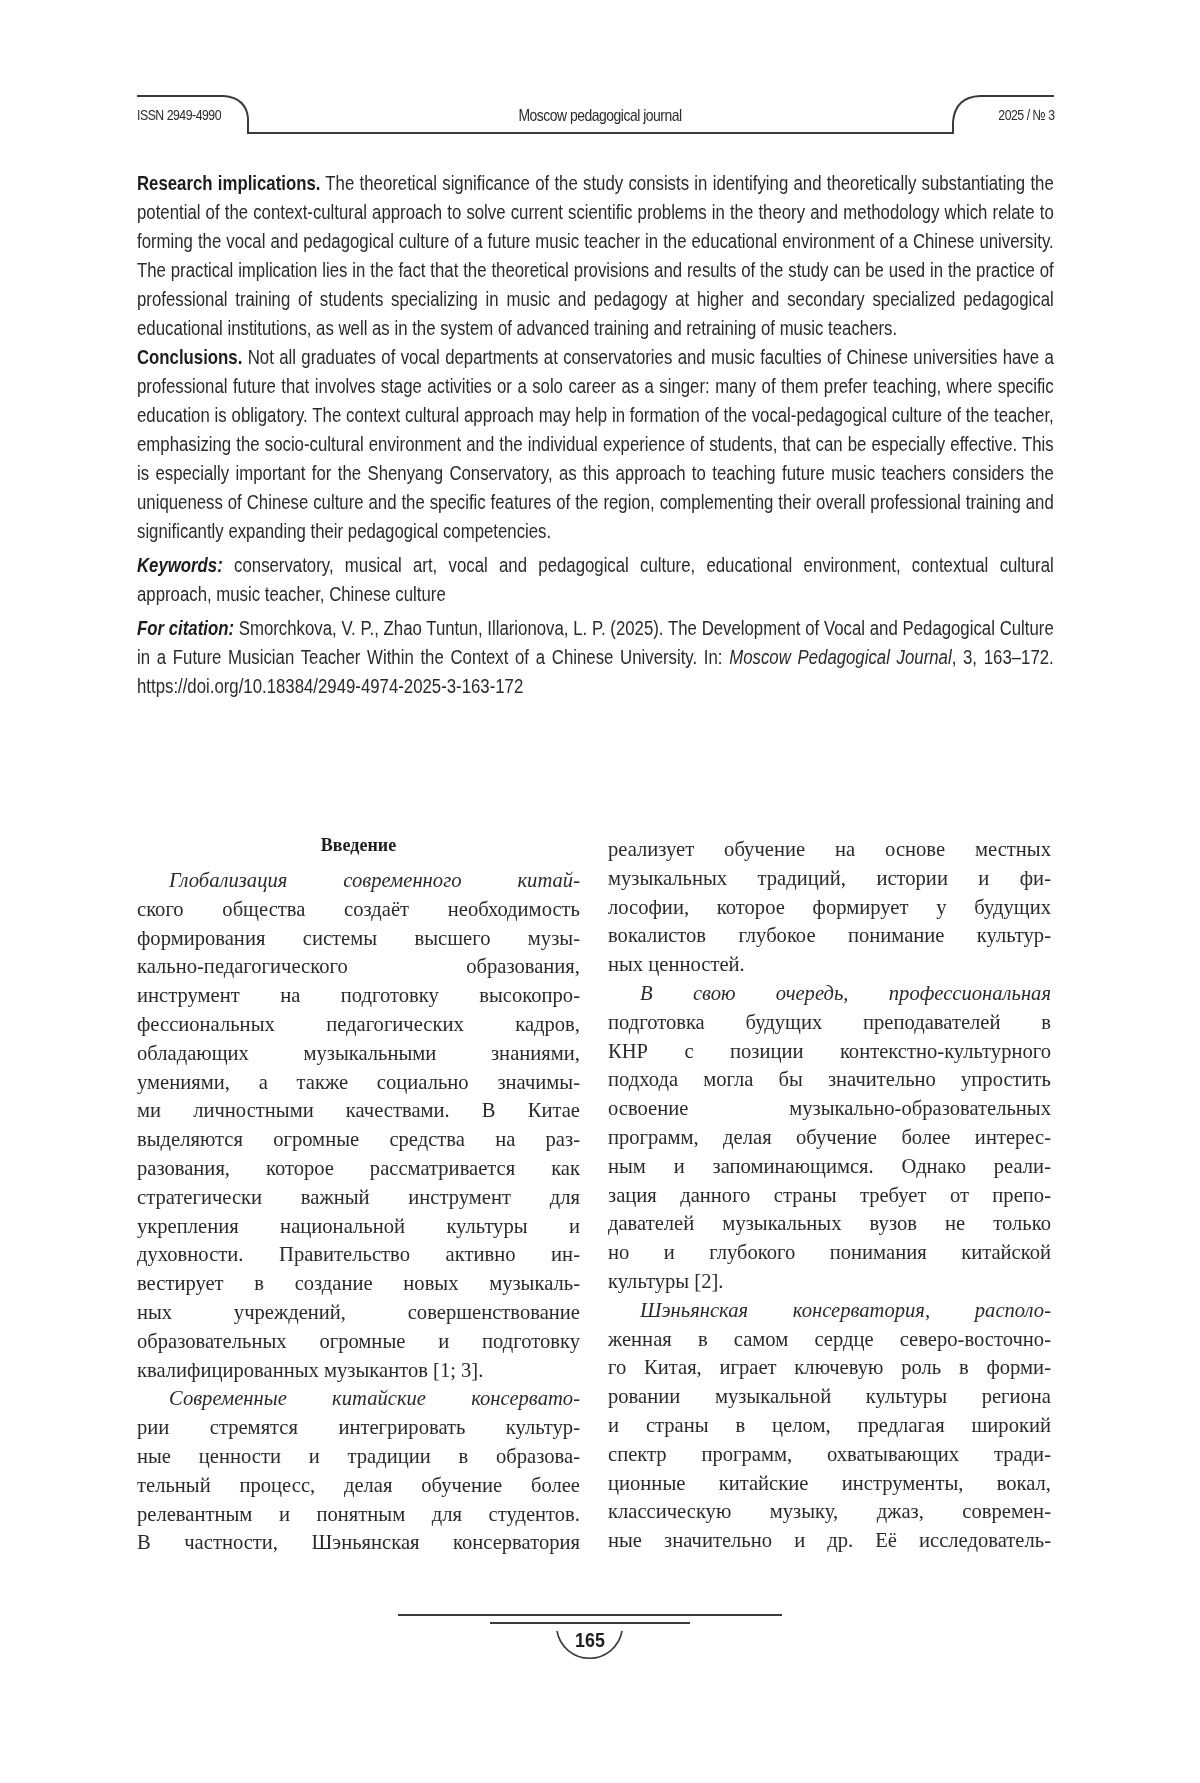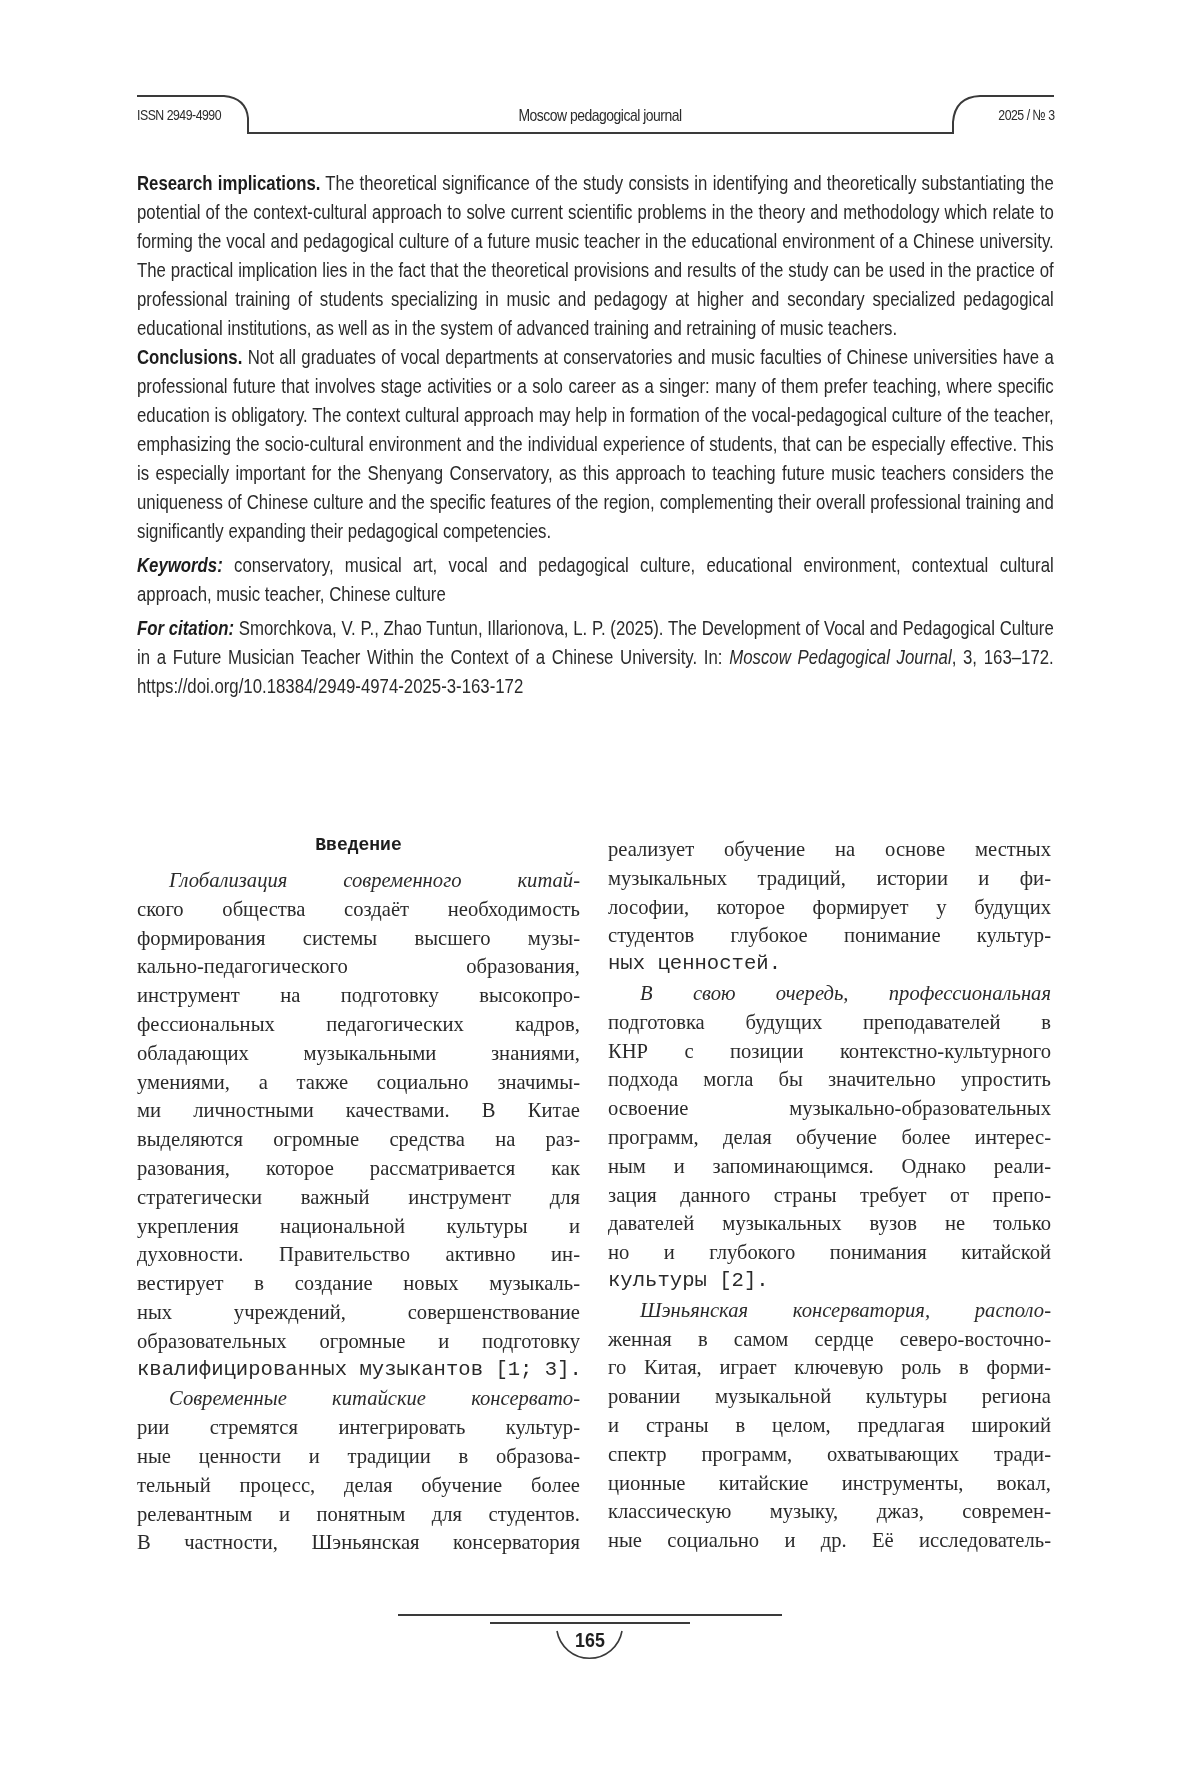--- a/index.html
+++ b/index.html
@@ -17,23 +17,23 @@
   .abstract { position: absolute; left: 137px; top: 168px; width: 1120px; transform: scaleX(0.8185); transform-origin: left top; font-family: "Liberation Sans", sans-serif; font-size: 20.5px; line-height: 29px; color: #2a2a2a; }
   .abstract p { margin: 0; text-align: justify; text-align-last: left; }
   .abstract p.gap { margin-top: 5px; }
   .abstract b { font-weight: bold; color: #1d1d1d; }
   .abstract i { font-style: italic; }
 
   
   .col { position: absolute; width: 443px; font-family: "Liberation Serif", serif; font-size: 20.6px; line-height: 28.8px; color: #2a2a2a; }
   .col-left { left: 137px; top: 831px; }
   .col-right { left: 608px; top: 835px; }
-  .col .heading { font-family: Liberation Mono, monospace; font-weight: bold; font-size: 18px; text-align: center; line-height: 28px; margin: 0 0 7px 0; color: #1d1d1d; }
+  .col .heading { font-family: Liberation Serif, serif; font-weight: bold; font-size: 18px; text-align: center; line-height: 28px; margin: 0 0 7px 0; color: #1d1d1d; }
   .col .line { display: block; white-space: nowrap; text-align: justify; text-align-last: justify; height: 28.8px; }
-  .col .line.last { text-align-last: left; font-family: Liberation Mono, monospace; }
+  .col .line.last { text-align-last: left; }
   .col .line.indent { padding-left: 32px; font-style: italic; }
 
   
   .footer-svg { position: absolute; left: 0; top: 1600px; width: 1200px; height: 80px; }
   .page-num { position: absolute; left: 590px; top: 1628px; transform: translateX(-50%) scaleX(0.85); font-family: "Liberation Sans", sans-serif; font-weight: bold; font-size: 21px; color: #1f1f1f; }
 </style>
 </head>
 <body>
 
 <div class="page">
@@ -85,42 +85,42 @@
     <span class="line">ные ценности и традиции в образова-</span>
     <span class="line">тельный процесс, делая обучение более</span>
     <span class="line">релевантным и понятным для студентов.</span>
     <span class="line">В частности, Шэньянская консерватория</span>
   </div>
 
   <div class="col col-right">
     <span class="line">реализует обучение на основе местных</span>
     <span class="line">музыкальных традиций, истории и фи-</span>
     <span class="line">лософии, которое формирует у будущих</span>
-    <span class="line">студентов глубокое понимание культур-</span>
+    <span class="line">вокалистов глубокое понимание культур-</span>
     <span class="line last">ных ценностей.</span>
     <span class="line indent">В свою очередь, профессиональная</span>
     <span class="line">подготовка будущих преподавателей в</span>
     <span class="line">КНР с позиции контекстно-культурного</span>
     <span class="line">подхода могла бы значительно упростить</span>
     <span class="line">освоение музыкально-образовательных</span>
     <span class="line">программ, делая обучение более интерес-</span>
     <span class="line">ным и запоминающимся. Однако реали-</span>
     <span class="line">зация данного страны требует от препо-</span>
     <span class="line">давателей музыкальных вузов не только</span>
     <span class="line">но и глубокого понимания китайской</span>
     <span class="line last">культуры [2].</span>
     <span class="line indent">Шэньянская консерватория, располо-</span>
     <span class="line">женная в самом сердце северо-восточно-</span>
     <span class="line">го Китая, играет ключевую роль в форми-</span>
     <span class="line">ровании музыкальной культуры региона</span>
     <span class="line">и страны в целом, предлагая широкий</span>
     <span class="line">спектр программ, охватывающих тради-</span>
     <span class="line">ционные китайские инструменты, вокал,</span>
     <span class="line">классическую музыку, джаз, современ-</span>
-    <span class="line">ные социально и др. Её исследователь-</span>
+    <span class="line">ные значительно и др. Её исследователь-</span>
   </div>
 
   <svg class="footer-svg" viewBox="0 1600 1200 80">
     <line x1="398" y1="1615" x2="782" y2="1615" stroke="#3a3a3a" stroke-width="2"></line>
     <line x1="490" y1="1623" x2="690" y2="1623" stroke="#3a3a3a" stroke-width="2"></line>
     <path d="M557 1631 A33 33 0 0 0 622 1631" fill="none" stroke="#3a3a3a" stroke-width="1.6"></path>
   </svg>
   <div class="page-num">165</div>
 
 </div>

